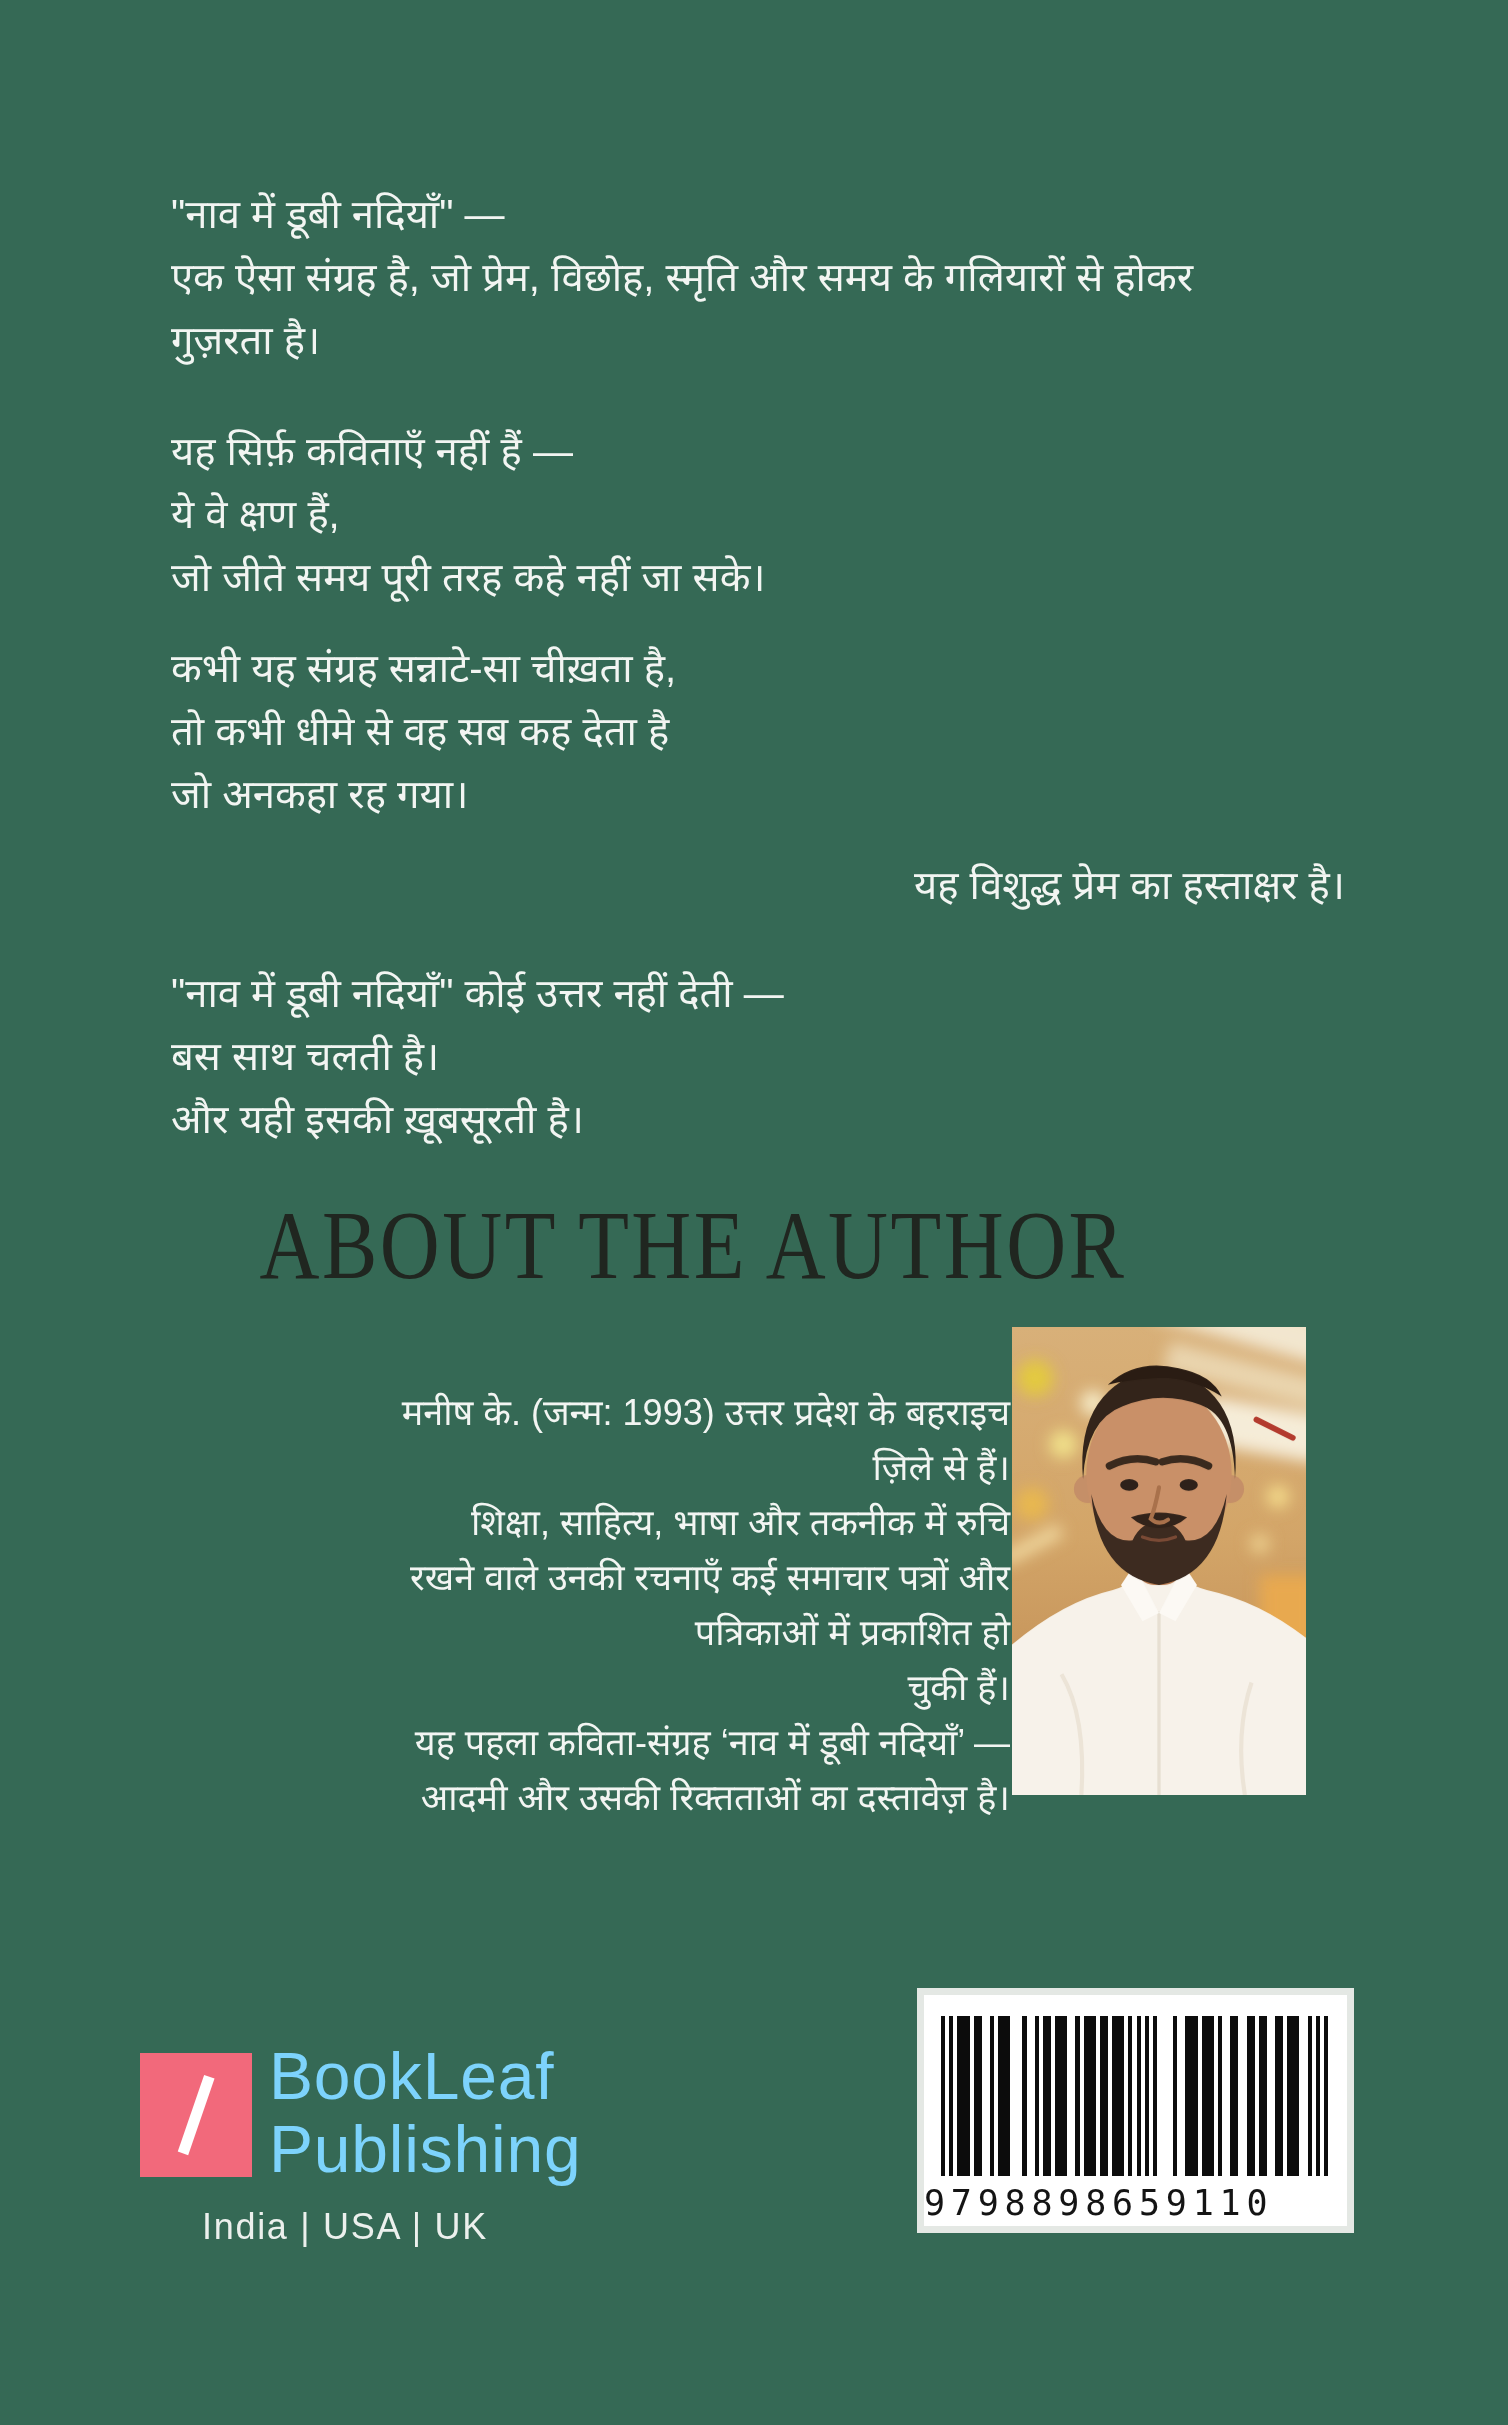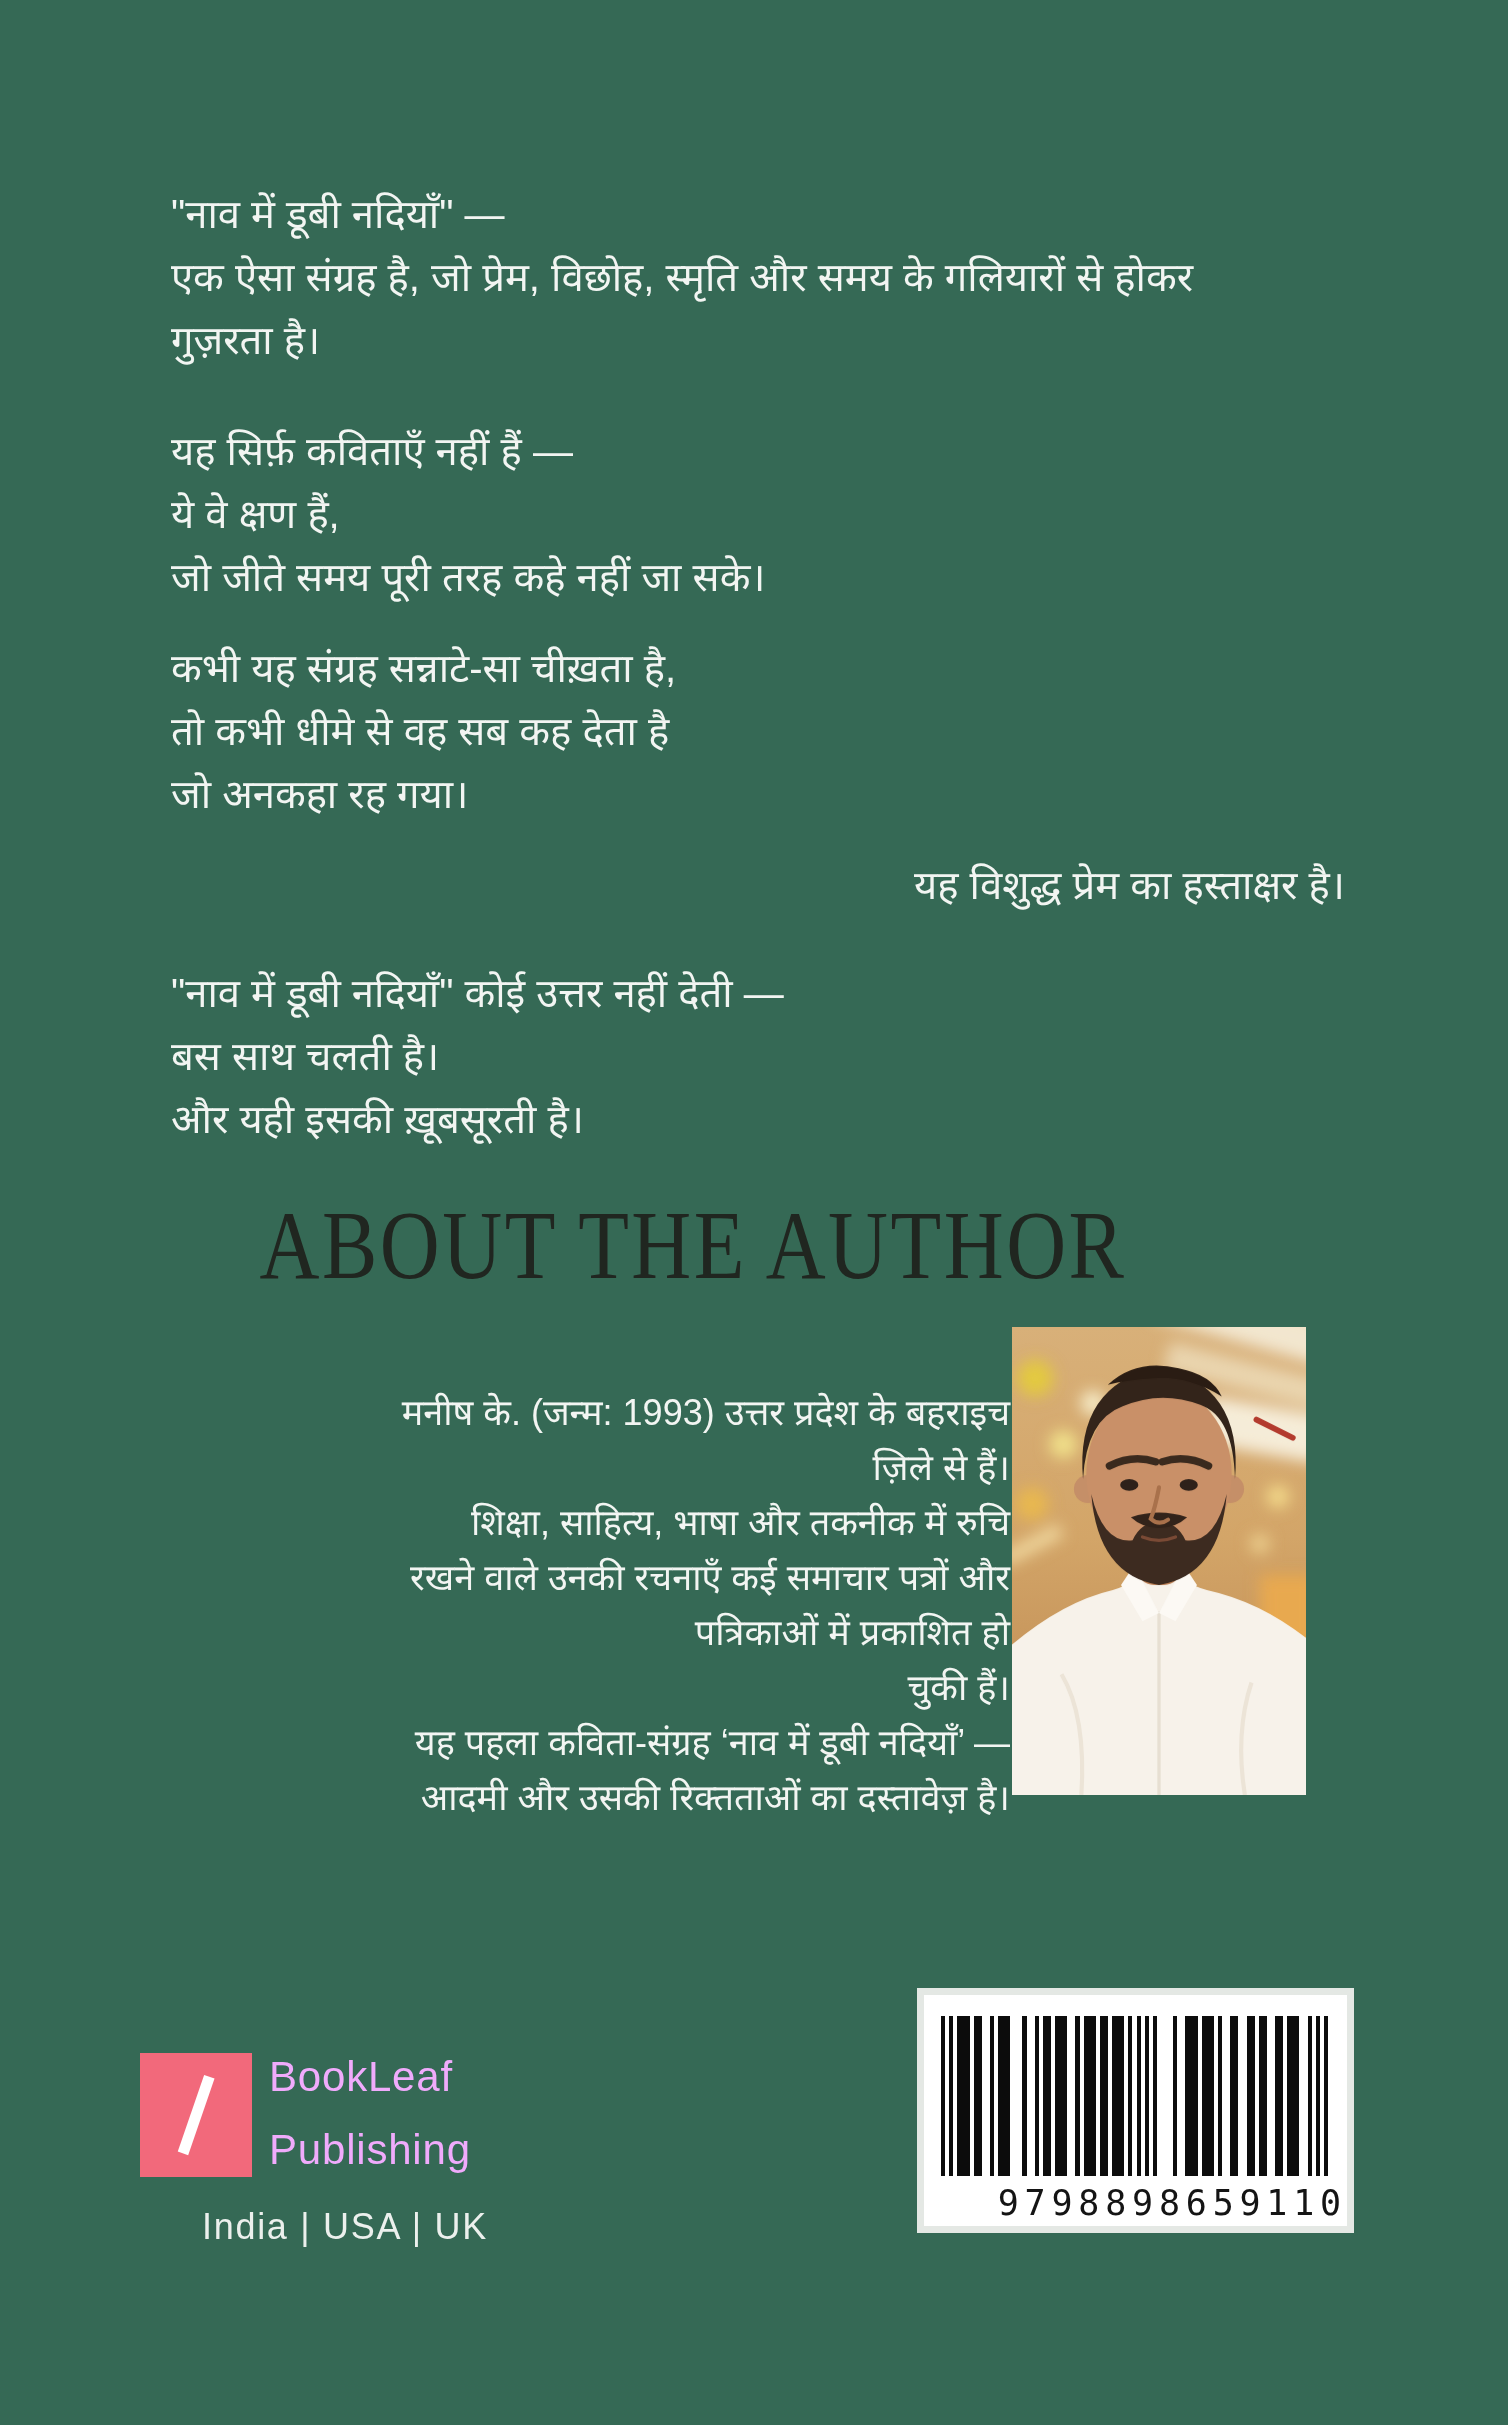--- a/index.html
+++ b/index.html
@@ -58,23 +58,23 @@
     width:112px; height:124px;
   }
   .logo-slash {
     position:absolute; left:50%; top:50%;
     width:10.7px; height:81px;
     background:#FFFFFF;
     transform:translate(-50%,-50%) rotate(19deg);
   }
   .logo-text {
     position:absolute; left:269px; top:2040px;
-    color:#f0abfc;
+    color:#7dd3fc;
     font-weight:300;
-    font-size:42px; line-height:73px;
+    font-size:66px; line-height:73px;
     letter-spacing:0.8px;
     white-space:nowrap;
   }
   .regions {
     position:absolute; left:140px; top:2205px; width:410px;
     text-align:center;
     color:#ECF0ED;
     font-weight:300;
     font-size:36px; line-height:43px;
     letter-spacing:1.7px;
@@ -87,21 +87,21 @@
     width:423px; height:231px;
     background:#FFFFFF;
     border:7.4px solid #E4E8E4;
   }
   .barcode-bars {
     position:absolute; left:17.4px; top:20.7px;
     width:387px; height:160px;
   }
   .barcode-number {
     position:absolute; left:0; right:0; top:188px;
-    text-align:right;
+    text-align:left;
     font-family:"DejaVu Sans Mono", monospace;
     font-size:35px;
     letter-spacing:5.8px;
     color:#141414;
     white-space:nowrap;
   }
 </style>
 </head>
 <body>
 

